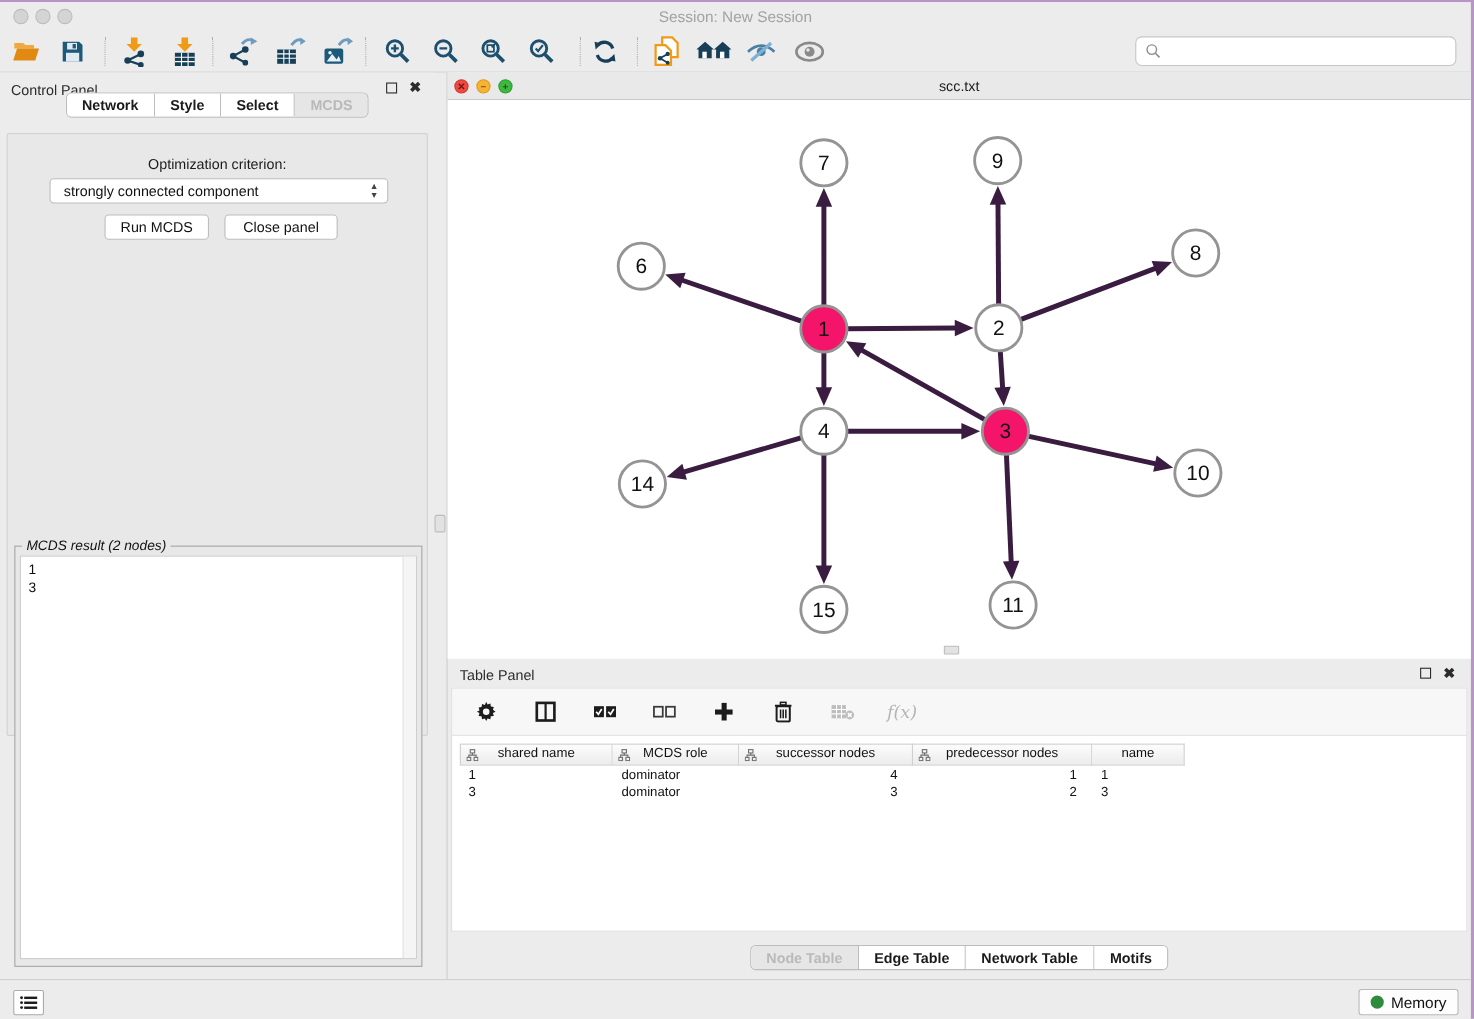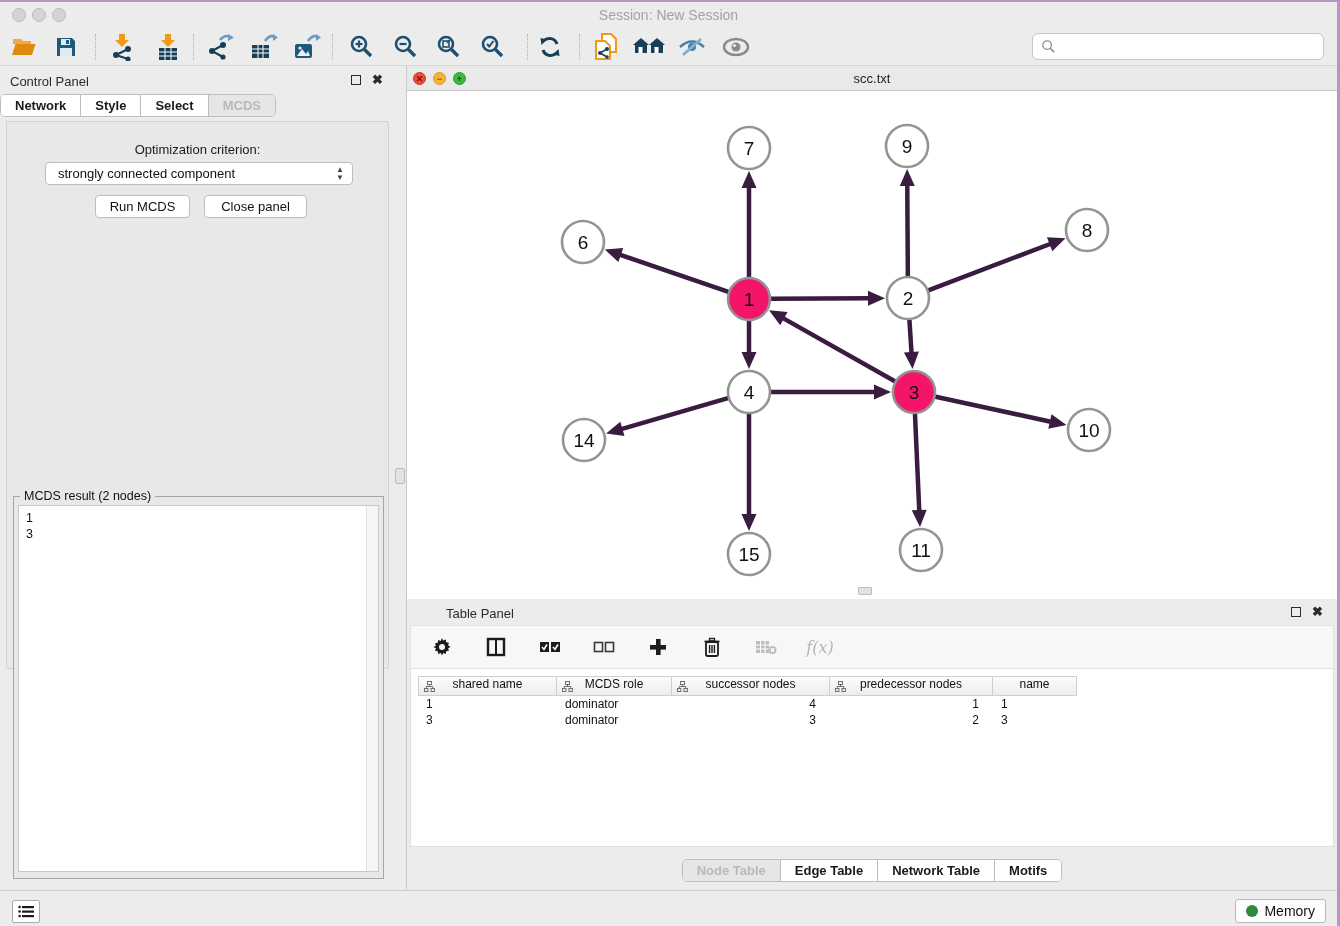--- a/index.html
+++ b/index.html
@@ -23,32 +23,32 @@
   .panel-header-title { font-size:13px; color:#2b2b2b; }
   .float-box { width:10px; height:10px; border:1.6px solid #2b2b2b; display:inline-block; cursor:pointer; }
   .close-x { font-size:13px; font-weight:bold; color:#2b2b2b; cursor:pointer; line-height:10px; }
 
   
   .control-panel { position:absolute; left:0; top:64px; width:395px; height:820px; background:#ececec; }
   .cp-header { position:absolute; left:0; top:0; width:100%; height:30px; }
   .cp-title { position:absolute; left:10px; top:8px; }
   .cp-float { position:absolute; right:34px; top:9px; }
   .cp-close { position:absolute; right:12px; top:9px; }
-  .cp-tabs { position:absolute; left:0; top:28px; width:100%; display:flex; }
+  .cp-tabs { position:absolute; left:0; top:18px; width:100%; display:flex; justify-content:center; }
   .seg-group { display:flex; border:1px solid #bdbdbd; border-radius:5px; overflow:hidden; background:#fff; }
   .seg { padding:3px 14px; font-size:13px; font-weight:600; color:#1a1a1a; background:#fff; border-right:1px solid #bdbdbd; cursor:pointer; white-space:nowrap; }
   .seg:last-child { border-right:none; }
   .seg.active { background:#e6e6e6; color:#b9b9b9; }
   .cp-body { position:absolute; left:6px; top:55px; width:383px; height:548px; background:#e8e8e8; border:1px solid #d2d2d2; border-radius:2px; }
   .opt-label { position:absolute; left:0; top:20px; width:100%; text-align:center; font-size:13px; color:#1c1c1c; }
   .dropdown { position:absolute; left:38px; top:40px; width:308px; height:23px; background:#fff; border:1px solid #bdbdbd; border-radius:4px; display:flex; align-items:center; font-size:13px; color:#111; padding-left:12px; cursor:pointer; }
   .dd-arrows { position:absolute; right:8px; top:3px; display:flex; flex-direction:column; line-height:8px; font-size:8px; color:#444; }
   .cp-btn { position:absolute; top:73px; height:23px; background:#fff; border:1px solid #bdbdbd; border-radius:4px; font-size:13px; color:#111; font-family:"Liberation Sans",sans-serif; cursor:pointer; }
   .groupbox { position:absolute; left:6px; top:374px; width:371px; height:383px; border:1px solid #a6a6a6; background:#e8e8e8; }
-  .groupbox-label { position:absolute; left:6px; top:-8px; background:#e8e8e8; padding:0 4px; font-size:12.5px; color:#111; }
+  .groupbox-label { position:absolute; left:6px; top:-8px; background:#e8e8e8; padding:0 4px; font-size:12.5px; color:#111;font-style:italic; }
   .result-area { position:absolute; left:4px; top:8px; right:4px; bottom:6px; background:#fff; border:1px solid #c9c9c9; }
   .result-text { padding:4px 0 0 7px; font-size:12.5px; color:#111; line-height:16px; white-space:pre; }
   .result-scroll { position:absolute; right:0; top:0; width:12px; height:100%; background:#f5f5f5; border-left:1px solid #e3e3e3; }
 
   
   .v-divider { position:absolute; left:406px; top:64px; width:1px; height:824px; background:#c8c8c8; }
   .v-grip { position:absolute; left:395px; top:466px; width:10px; height:16px; background:#e2e2e2; border:1px solid #bdbdbd; border-radius:2px; cursor:col-resize; }
 
   
   .net-panel { position:absolute; left:407px; top:64px; width:930px; height:533px; background:#fff; }
@@ -57,21 +57,21 @@
   .mac-red { background:#ed4b41; border:1px solid #d2362c; color:#7d120c; }
   .mac-yellow { background:#f6b434; border:1px solid #dd9a1c; color:#90570a; }
   .mac-green { background:#3fb840; border:1px solid #2f9b30; color:#0c5a0d; }
   .net-title { position:absolute; top:5px; left:0; width:100%; text-align:center; font-size:13px; color:#1c1c1c; }
   .net-canvas { position:absolute; left:0; top:25px; width:930px; height:508px; background:#fff; }
   .h-grip { position:absolute; left:858px; top:585px; width:14px; height:8px; background:#e2e2e2; border:1px solid #bdbdbd; border-radius:1px; cursor:row-resize; }
 
   
   .table-panel { position:absolute; left:407px; top:597px; width:930px; height:291px; background:#ececec; }
   .tp-header { position:absolute; left:0; top:0; width:100%; height:26px; }
-  .tp-title { position:absolute; left:11px; top:7px;margin-left:28px; }
+  .tp-title { position:absolute; left:11px; top:7px; }
   .tp-float { position:absolute; right:36px; top:8px; }
   .tp-close { position:absolute; right:14px; top:8px; }
   .tp-toolbar { position:absolute; left:3px; top:26px; width:924px; height:44px; background:#f7f7f7; border:1px solid #e2e2e2; display:flex; align-items:center; gap:32px; padding-left:20px; }
   .tpi { width:22px; height:22px; display:flex; align-items:center; justify-content:center; cursor:pointer; }
   .tpi.disabled { cursor:default; }
   .fx-label { font-family:"DejaVu Serif",serif; font-style:italic; font-size:16px; color:#b5b5b5; }
   .data-table { position:absolute; left:11px; top:77px; }
   .thead { display:flex; }
   .th { position:relative; height:20px; background:linear-gradient(#fcfcfc,#ececec); border:1px solid #cfcfcf; border-left:none; display:flex; align-items:flex-start; justify-content:center; font-size:12px; color:#111; }
   .th:first-child { border-left:1px solid #cfcfcf; }

